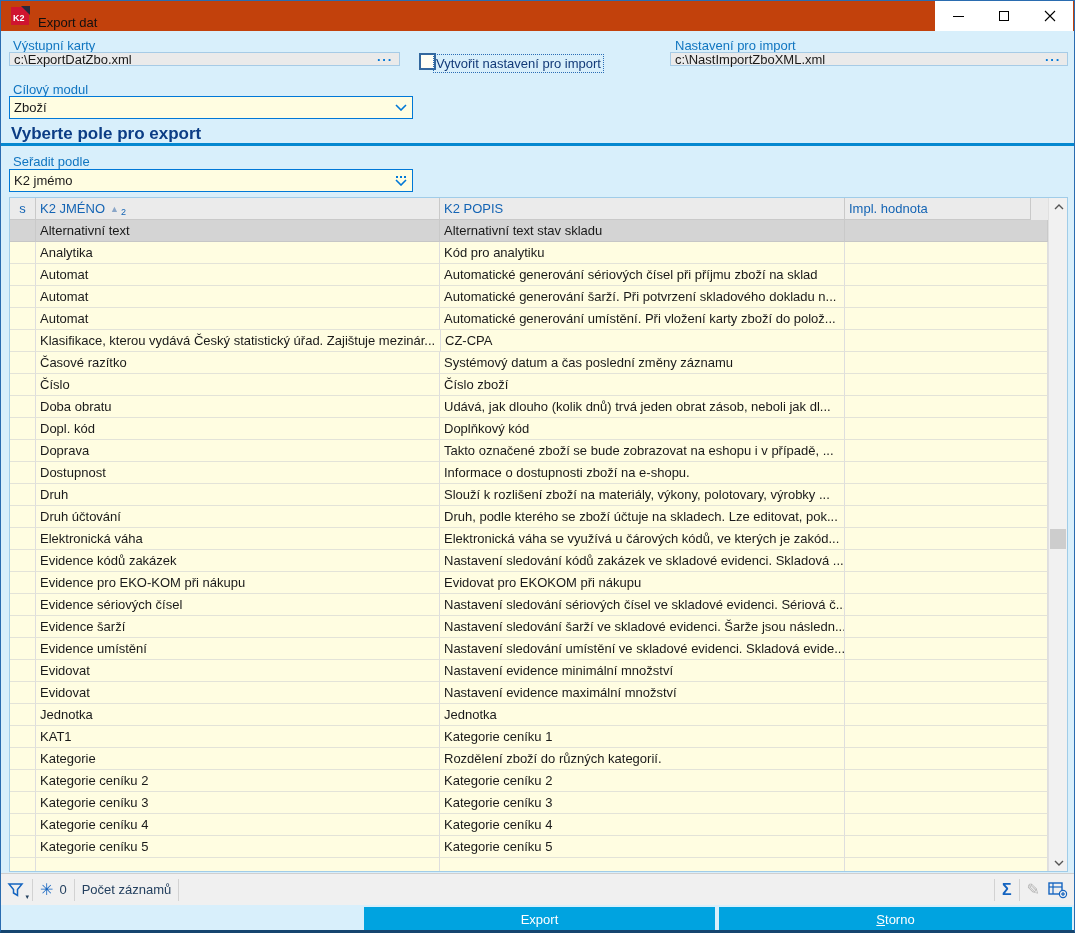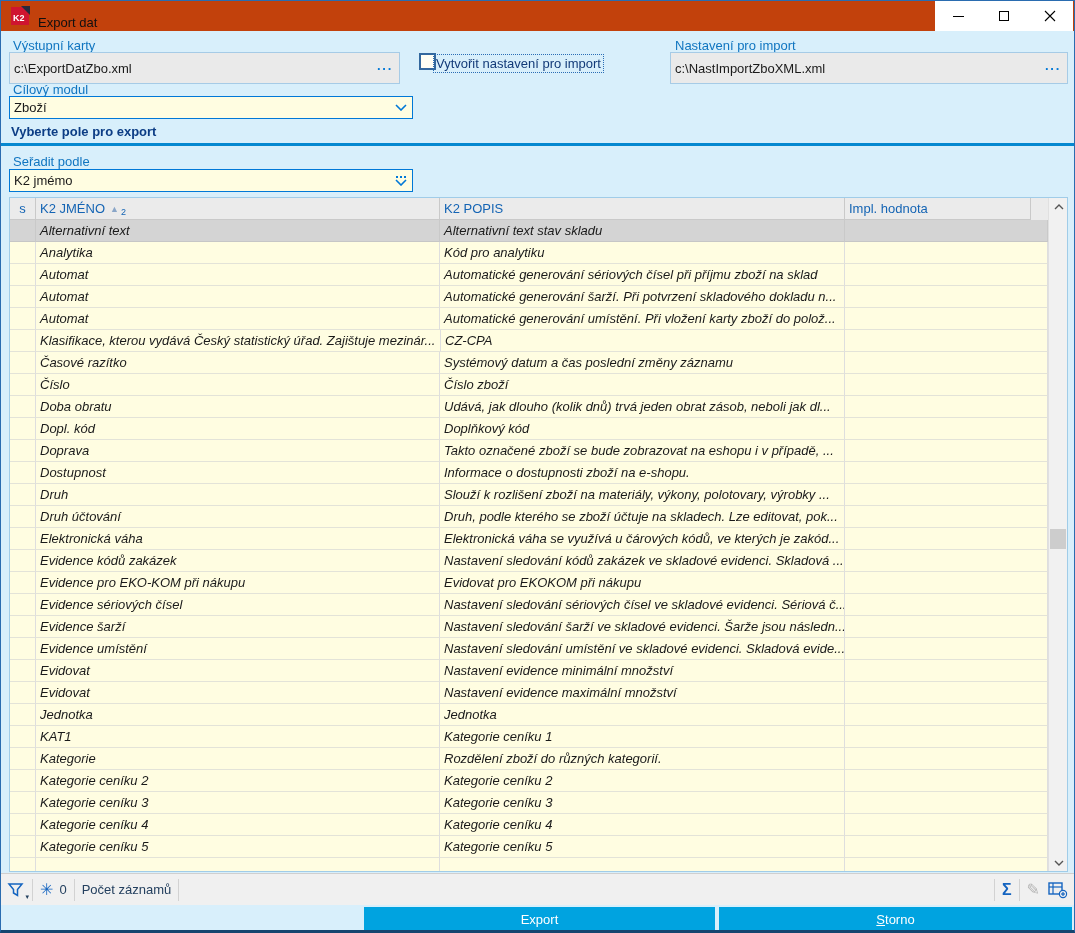--- a/index.html
+++ b/index.html
@@ -13,37 +13,37 @@
   
   .titlebar{position:absolute;left:0;top:0;width:1073px;height:30px;background:#c2410c;}
   .k2logo{position:absolute;left:10px;top:6px;width:18px;height:18px;background:var(--logo-red,#cf1430);color:#fff;font-weight:bold;font-size:9px;display:flex;align-items:flex-end;justify-content:flex-start;padding:2px;}
   .k2logo::after{content:"";position:absolute;right:-1px;top:-1px;width:0;height:0;border-left:9px solid transparent;border-top:9px solid #262a3c;}
   .title-text{position:absolute;left:37px;top:14px;color:#101010;}
   .winbtn{position:absolute;top:0;width:46px;height:30px;display:flex;align-items:center;justify-content:center;background:#fff;}
   .glyph-min{width:11px;height:1px;background:#000;}
   .glyph-max{width:10px;height:10px;border:1px solid #000;}
   
   .lbl{position:absolute;color:var(--label-blue,#1075c0);}
-  .field{position:absolute;height:32px;background:var(--field-gray,#eaeaea);border:1px solid var(--field-border,#a6cbe6);display:flex;align-items:center;}
+  .field{position:absolute;height:14px;background:var(--field-gray,#eaeaea);border:1px solid var(--field-border,#a6cbe6);display:flex;align-items:center;}
   .field input{flex:1;border:none;background:transparent;font:inherit;color:#1a1a1a;padding:0 4px;outline:none;min-width:0;}
   .browse{color:var(--accent-blue,#0078d7);font-weight:bold;padding:0 6px;letter-spacing:1px;cursor:default;}
   .combo{position:absolute;height:23px;background:var(--row-yellow,#fffde1);border:1px solid var(--accent-blue,#0078d7);display:flex;align-items:center;}
   .combo .val{flex:1;padding:0 4px;white-space:nowrap;overflow:hidden;}
   .combo .cicon{padding:0 5px;display:flex;flex-direction:column;align-items:center;justify-content:center;gap:1px;}
   .dots3{display:flex;gap:2px;}
   .dots3 i{width:2px;height:2px;background:var(--accent-blue,#0078d7);}
   .checkbox{position:absolute;left:418px;top:52px;width:17px;height:17px;background:#fffef4;border:2px solid #33689e;}
   .cb-label{position:absolute;left:432px;top:53px;color:#123a78;border:1px dotted #2a6db5;padding:1px 2px;}
-  .section-heading{position:absolute;left:10px;top:123px;font-weight:bold;font-size:13px;color:var(--heading-navy,#0c3d85);}
+  .section-heading{position:absolute;left:10px;top:123px;font-weight:bold;font-size:17px;color:var(--heading-navy,#0c3d85);}
   .hline{position:absolute;left:0;top:142px;width:1073px;height:3px;background:var(--line-blue,#0588d0);}
   
   .table{position:absolute;left:8px;top:196px;width:1059px;height:675px;border:1px solid #a0cce8;background:var(--row-yellow,#fffde1);display:flex;flex-direction:column;overflow:hidden;}
   .thead{display:flex;height:22px;flex:0 0 22px;background:#ebebeb;color:var(--header-text,#1464b4);}
   .thead .cell{border-right:1px solid #c9c9c9;border-bottom:1px solid #c9c9c9;display:flex;align-items:center;}
-  .trow{display:flex;height:22px;flex:0 0 22px;background:var(--row-yellow,#fffde1);font-style:italic;}
+  .trow{display:flex;height:22px;flex:0 0 22px;background:var(--row-yellow,#fffde1);}
   .trow .cell{border-right:1px solid #dedede;border-bottom:1px solid #e3e3d8;white-space:nowrap;overflow:hidden;display:flex;align-items:center;}
   .trow.selected{background:var(--selected-gray,#d4d4d4);}
   .trow.selected .cell{border-bottom-color:#c6c6c6;border-right-color:#c9c9c9;}
   .c-s{width:26px;flex:0 0 26px;justify-content:center;}
   .c-name{width:404px;flex:0 0 404px;padding:0 4px;}
   .c-popis{width:405px;flex:0 0 405px;padding:0 4px;}
   .c-impl{flex:1;padding:0 4px;}
   .sort-marker{font-size:9px;color:#8aa6c8;margin-left:5px;}
   .sort-order{font-size:9px;position:relative;top:3px;margin-left:2px;}
   .empty-strip{flex:1;display:flex;}

